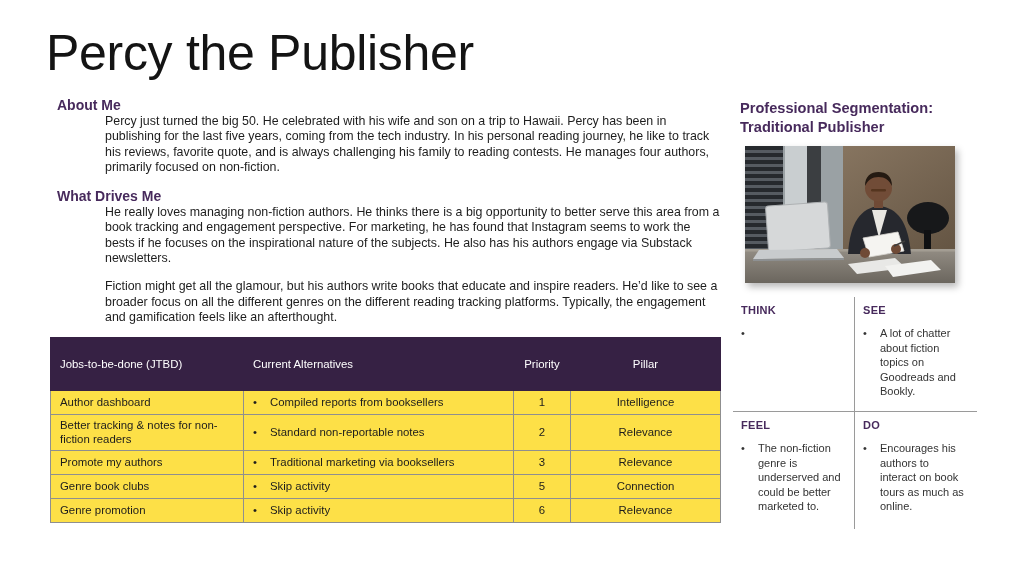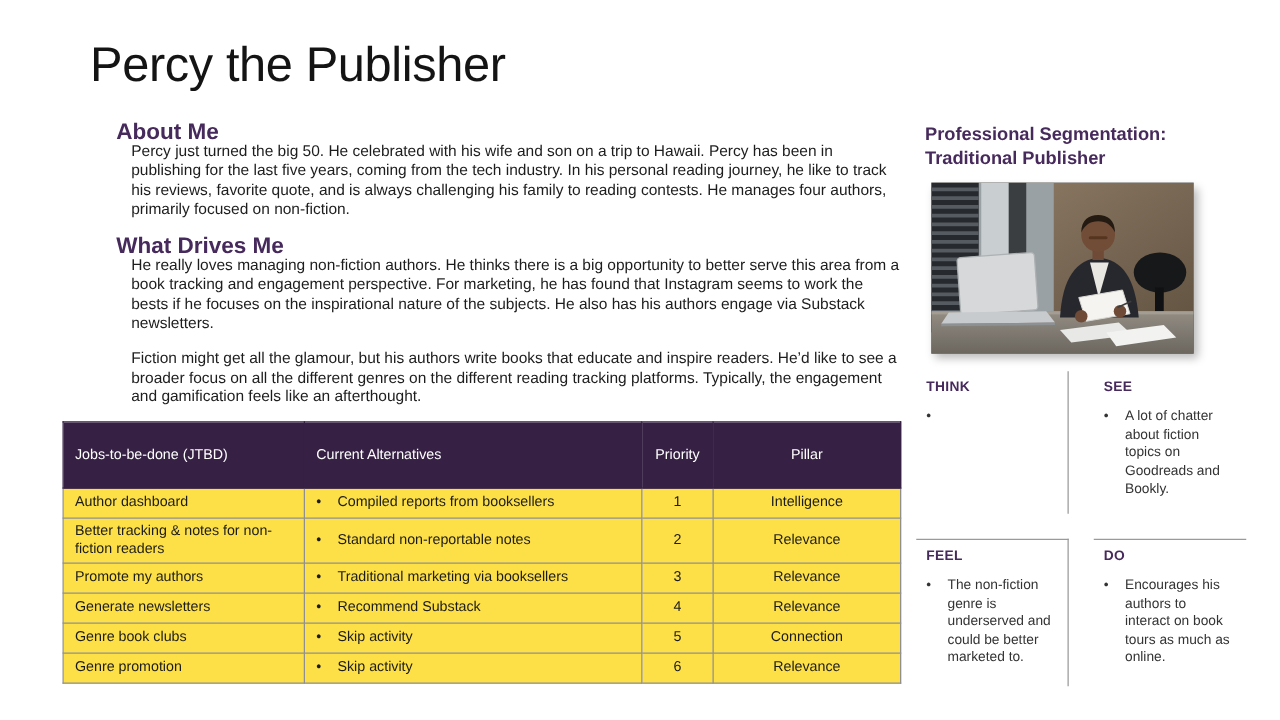--- a/index.html
+++ b/index.html
@@ -11,31 +11,31 @@
     --divider-gray: #9A9A9A;
     --title-text: #141414;
   }
   *{box-sizing:border-box; margin:0; padding:0;}
   html,body{width:1024px;height:576px;background:#fff;overflow:hidden;}
   body{font-family:"Liberation Sans", sans-serif;}
   .slide{position:relative;width:1024px;height:576px;background:#ffffff;}
 
   
   .page-title{
-    position:absolute;left:72px;top:30px;
-    font-size:39px;font-weight:500;color:var(--title-text);
+    position:absolute;left:46px;top:30px;
+    font-size:50px;font-weight:500;color:var(--title-text);
     letter-spacing:-0.3px;line-height:46px;
   }
 
   
   .left-col{position:absolute;left:57px;top:97px;width:663px;}
   .section{margin-bottom:13px;}
   .section h2{
-    font-size:18px;font-weight:700;color:var(--accent-purple);
-    line-height:16px;margin-bottom:1px;margin-left:36px;
+    font-size:14px;font-weight:700;color:var(--accent-purple);
+    line-height:16px;margin-bottom:1px;
   }
   .section p{
     font-size:12.4px;color:var(--body-text);line-height:15.3px;margin-left:48px;
   }
 
   
   .jtbd-table{
     position:absolute;left:50px;top:337px;width:670px;
     border-collapse:collapse;table-layout:fixed;
   }
@@ -67,21 +67,21 @@
   }
   .photo{
     position:absolute;left:745px;top:146px;width:210px;height:137px;
     box-shadow:3px 4px 7px rgba(0,0,0,0.28);
     background:#777;overflow:hidden;
   }
   .photo svg{display:block;width:210px;height:137px;}
 
   .quad-grid{
     position:absolute;left:733px;top:297px;width:244px;
-    display:grid;grid-template-columns:122px 122px;gap:20px;
+    display:grid;grid-template-columns:122px 122px;
   }
   .quad-cell{padding:7px 10px 12px 8px;}
   .quad-cell.left{border-right:1px solid var(--divider-gray);}
   .quad-cell.bottom{border-top:1px solid var(--divider-gray);}
   .quad-cell.top{min-height:102px;}
   .quad-cell.bottom{min-height:118px;}
   .quad-label{
     font-size:11px;font-weight:700;color:var(--accent-purple);
     letter-spacing:0.3px;margin-bottom:10px;
   }
@@ -135,26 +135,20 @@
       <tr>
         <td>Better tracking &amp; notes for non-fiction readers</td>
         <td class="alt-cell"><span class="bullet">•</span><span>Standard non-reportable notes</span></td>
         <td class="center">2</td>
         <td class="center">Relevance</td>
       </tr>
       <tr>
         <td>Promote my authors</td>
         <td class="alt-cell"><span class="bullet">•</span><span>Traditional marketing via booksellers</span></td>
         <td class="center">3</td>
-        <td class="center">Relevance</td>
-      </tr>
-      <tr>
-        <td>Generate newsletters</td>
-        <td class="alt-cell"><span class="bullet">•</span><span>Recommend Substack</span></td>
-        <td class="center">4</td>
         <td class="center">Relevance</td>
       </tr>
       <tr>
         <td>Genre book clubs</td>
         <td class="alt-cell"><span class="bullet">•</span><span>Skip activity</span></td>
         <td class="center">5</td>
         <td class="center">Connection</td>
       </tr>
       <tr>
         <td>Genre promotion</td>

